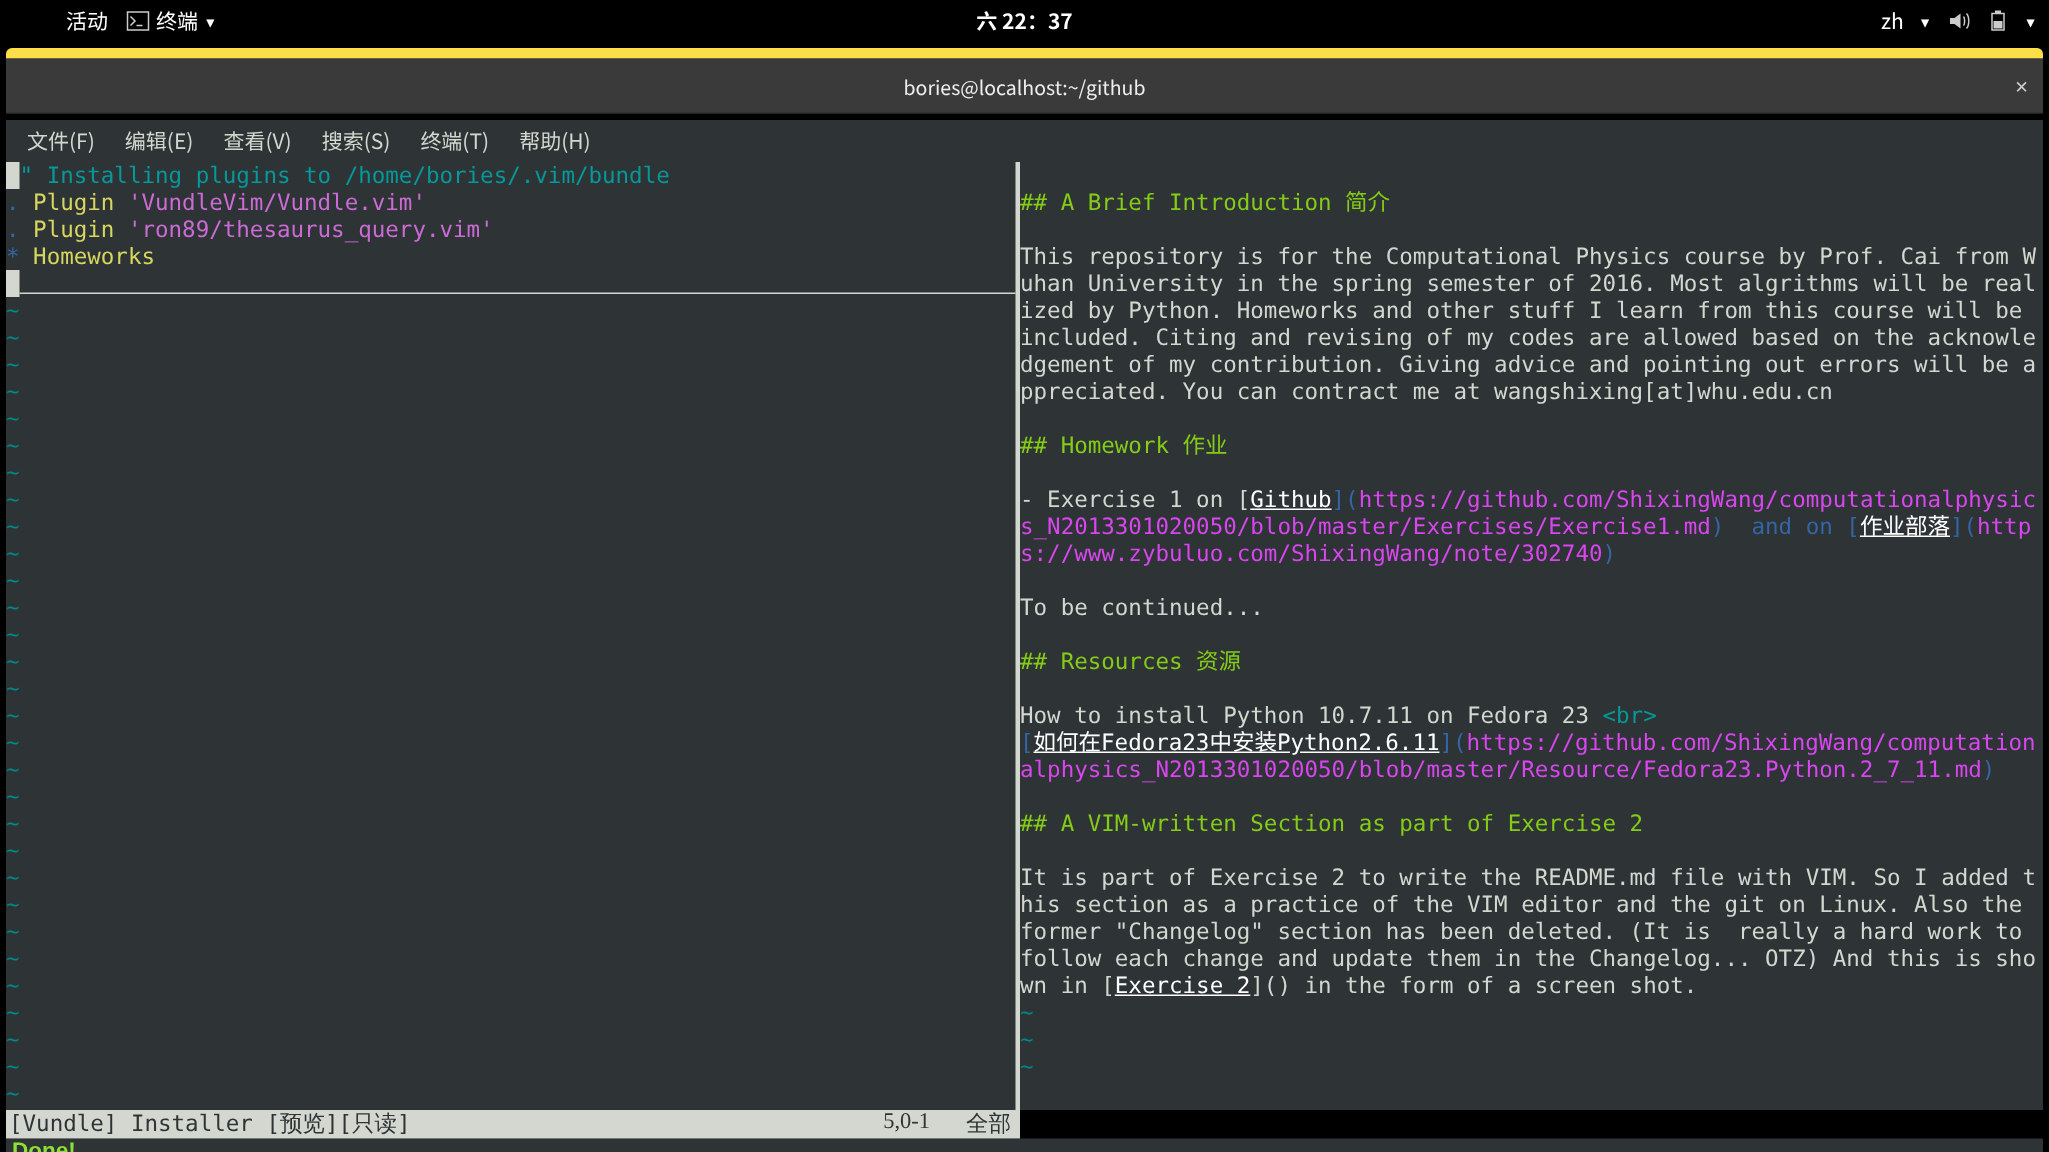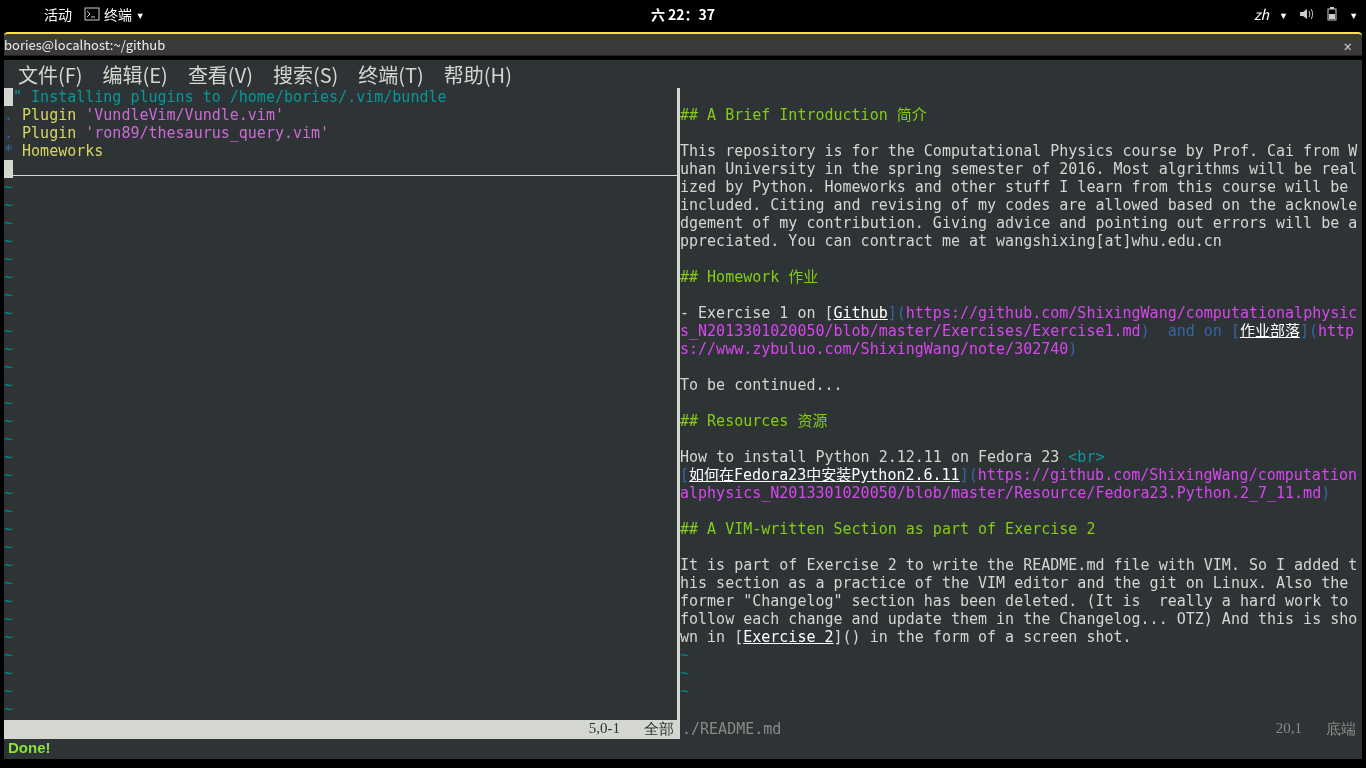--- a/index.html
+++ b/index.html
@@ -1,25 +1,25 @@
 <!DOCTYPE html>
 <html><head>
 <meta charset="utf-8">
 <style>
 * { margin:0; padding:0; box-sizing:border-box; }
 body { width:1366px; height:768px; background:#000; font-family:"Noto Sans CJK SC","DejaVu Sans Mono",monospace; font-size:14px; color:#d3d7cf; overflow:hidden; }
 .topbar { height:28px; background:#000; display:flex; align-items:center; color:#fff; font-size:14px; padding:0 8px; }
 .topbar .left { display:flex; gap:12px; align-items:center;margin-left:36px; }
 .topbar .center { position:absolute; left:50%; transform:translateX(-50%); font-weight:bold; }
-.topbar .right { margin-left:auto; display:flex; gap:10px; align-items:center;font-style:italic; }
+.topbar .right { margin-left:auto; display:flex; gap:10px; align-items:center; }
 .app-icon { display:inline-flex; align-items:center; gap:4px; }
-.title-bar { height:24px; background:#3a3a3a; border-top:2px solid #fde047; border-bottom:1px solid #222; display:flex; align-items:center; justify-content:flex-start; color:#eee; font-size:13px; position:relative; margin:4px; border-radius:4px 4px 0 0; }
+.title-bar { height:44px; background:#3a3a3a; border-top:7px solid #fde047; border-bottom:1px solid #222; display:flex; align-items:center; justify-content:center; color:#eee; font-size:13px; position:relative; margin:4px; border-radius:4px 4px 0 0; }
 .title-bar .close { position:absolute; right:10px; color:#ccc; font-size:14px; cursor:pointer; }
 .menu-bar { height:28px; background:#2e3436; display:flex; align-items:center; padding:0 6px; gap:4px; margin:0 4px; }
-.menu-bar span { padding:3px 8px; color:#d3d7cf; font-size:20px; }
+.menu-bar span { padding:3px 8px; color:#d3d7cf; font-size:14px; }
 .editor { display:flex; height:632px; margin:0 4px; font-family:"DejaVu Sans Mono","Noto Sans Mono CJK SC",monospace; font-size:15px; line-height:18px; }
 .pane { background:#2e3436; white-space:pre-wrap; word-break:break-all; overflow:hidden; }
 .pane-left { width:676px; border-right:3px solid #d3d7cf; }
 .pane-right { flex:1; }
 .tilde { color:#008787; }
 .dim { color:#3465a4; }
 .comment { color:#06989a; }
 .string { color:#cc6bd5; }
 .keyword { color:#d7d75f; }
 .section { color:#84cc16; }
@@ -125,38 +125,34 @@
 <span>This repository is for the Computational Physics course by Prof. Cai from Wuhan University in the spring semester of 2016. Most algrithms will be realized by Python. Homeworks and other stuff I learn from this course will be included. Citing and revising of my codes are allowed based on the acknowledgement of my contribution. Giving advice and pointing out errors will be appreciated. You can contract me at wangshixing[at]whu.edu.cn</span>
 
 <span class="section">## Homework 作业</span>
 
 <span>- Exercise 1 on [</span><span class="link-u">Github</span><span class="punct">](</span><span class="url">https://github.com/ShixingWang/computationalphysics_N2013301020050/blob/master/Exercises/Exercise1.md</span><span class="punct">)  and on [</span><span class="link-u">作业部落</span><span class="punct">](</span><span class="url">https://www.zybuluo.com/ShixingWang/note/302740</span><span class="punct">)</span>
 
 <span>To be continued...</span>
 
 <span class="section">## Resources 资源</span>
 
-<span>How to install Python 2.12.11 on Fedora 23 </span><span class="tag">&lt;br&gt;</span>
+<span>How to install Python 10.7.11 on Fedora 23 </span><span class="tag">&lt;br&gt;</span>
 <span class="punct">[</span><span class="link-u">如何在Fedora23中安装Python2.6.11</span><span class="punct">](</span><span class="url">https://github.com/ShixingWang/computationalphysics_N2013301020050/blob/master/Resource/Fedora23.Python.2_7_11.md</span><span class="punct">)</span>
 
 <span class="section">## A VIM-written Section as part of Exercise 2</span>
 
 <span>It is part of Exercise 2 to write the README.md file with VIM. So I added this section as a practice of the VIM editor and the git on Linux. Also the former "Changelog" section has been deleted. (It is  really a hard work to follow each change and update them in the Changelog... OTZ) And this is shown in [</span><span class="link-u">Exercise 2</span><span>]() in the form of a screen shot.</span>
 <span class="tilde">~</span>
 <span class="tilde">~</span>
 <span class="tilde">~</span></div>
 </div>
 
 <div class="status">
   <div class="status-left">
+    <span>[Vundle] Installer [预览][只读]</span>
     <span class="mid">5,0-1</span>
     <span class="end">全部</span>
-  </div>
-  <div class="status-right">
-    <span>./README.md</span>
-    <span class="mid">20,1</span>
-    <span class="end">底端</span>
   </div>
 </div>
 
 <div class="cmdline">
   <span class="done">Done!</span>
 </div>
 
 </body></html>

